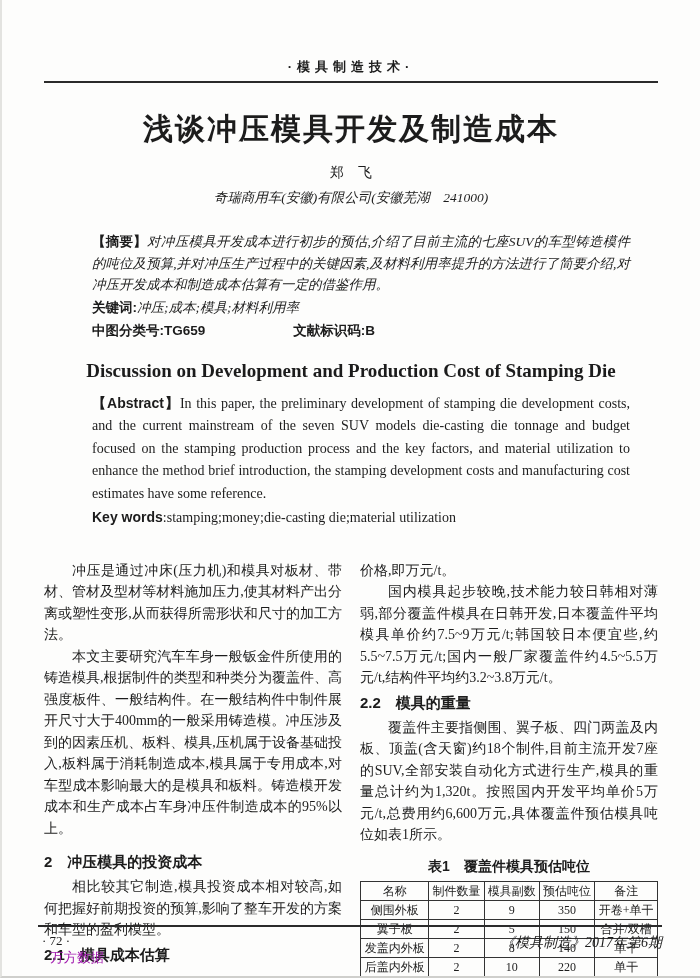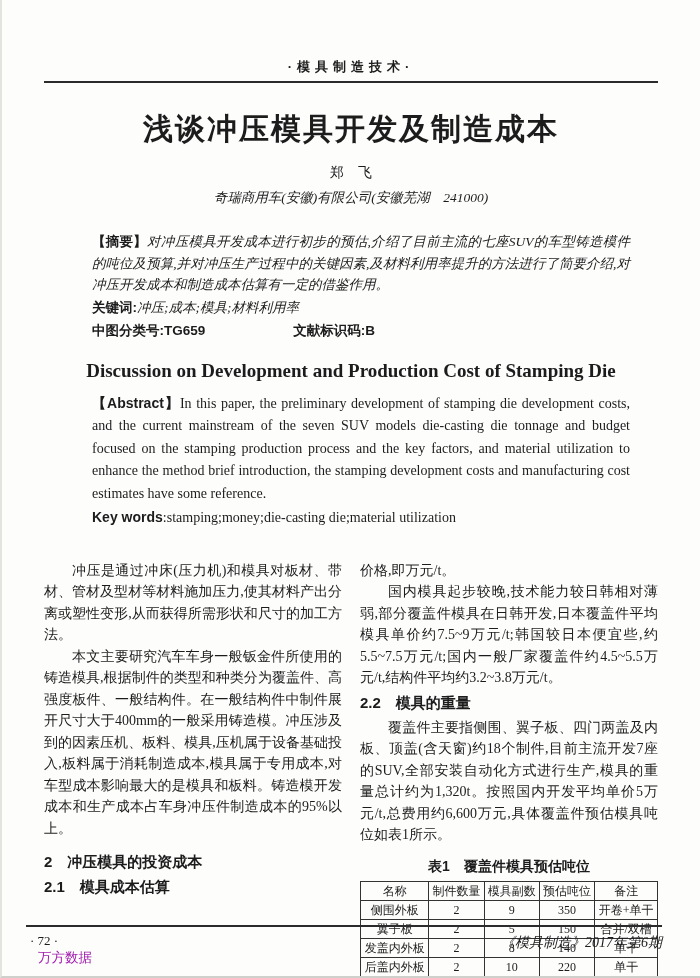--- a/index.html
+++ b/index.html
@@ -122,21 +122,21 @@
     border: 1px solid #333;
     text-align: center;
     padding: 2px 1px;
     font-weight: normal;
     height: 17px;
     line-height: 14px;
   }
   table.t1 th { font-family: "Liberation Serif", serif; }
   .page-footer {
     position: absolute;
-    left: 24px;
+    left: 36px;
     right: 38px;
     bottom: 10px;
     border-top: 2px solid #2b2b2b;
     padding-top: 5px;
     display: flex;
     justify-content: space-between;
     align-items: flex-start;
   }
   .footer-left { font-size: 13px; line-height: 17px; }
   .footer-pagenum { padding-left: 4px; }
@@ -181,20 +181,21 @@
   </div>
   <div class="en-kw">
     <span class="label-bold">Key words</span><span>:stamping;money;die-casting die;material utilization</span>
   </div>
 
   <div class="columns">
     <div class="col">
       <p>冲压是通过冲床(压力机)和模具对板材、带材、管材及型材等材料施加压力,使其材料产出分离或塑性变形,从而获得所需形状和尺寸的加工方法。</p>
       <p>本文主要研究汽车车身一般钣金件所使用的铸造模具,根据制件的类型和种类分为覆盖件、高强度板件、一般结构件。在一般结构件中制件展开尺寸大于400mm的一般采用铸造模。冲压涉及到的因素压机、板料、模具,压机属于设备基础投入,板料属于消耗制造成本,模具属于专用成本,对车型成本影响最大的是模具和板料。铸造模开发成本和生产成本占车身冲压件制造成本的95%以上。</p>
       <h3 class="spaced">2　冲压模具的投资成本</h3>
+      <p>相比较其它制造,模具投资成本相对较高,如何把握好前期投资的预算,影响了整车开发的方案和车型的盈利模型。</p>
       <h3>2.1　模具成本估算</h3>
 
     </div>
 
     <div class="col">
       <p class="no-indent">价格,即万元/t。</p>
       <p>国内模具起步较晚,技术能力较日韩相对薄弱,部分覆盖件模具在日韩开发,日本覆盖件平均模具单价约7.5~9万元/t;韩国较日本便宜些,约5.5~7.5万元/t;国内一般厂家覆盖件约4.5~5.5万元/t,结构件平均约3.2~3.8万元/t。</p>
       <h3>2.2　模具的重量</h3>
       <p>覆盖件主要指侧围、翼子板、四门两盖及内板、顶盖(含天窗)约18个制件,目前主流开发7座的SUV,全部安装自动化方式进行生产,模具的重量总计约为1,320t。按照国内开发平均单价5万元/t,总费用约6,600万元,具体覆盖件预估模具吨位如表1所示。</p>
 

